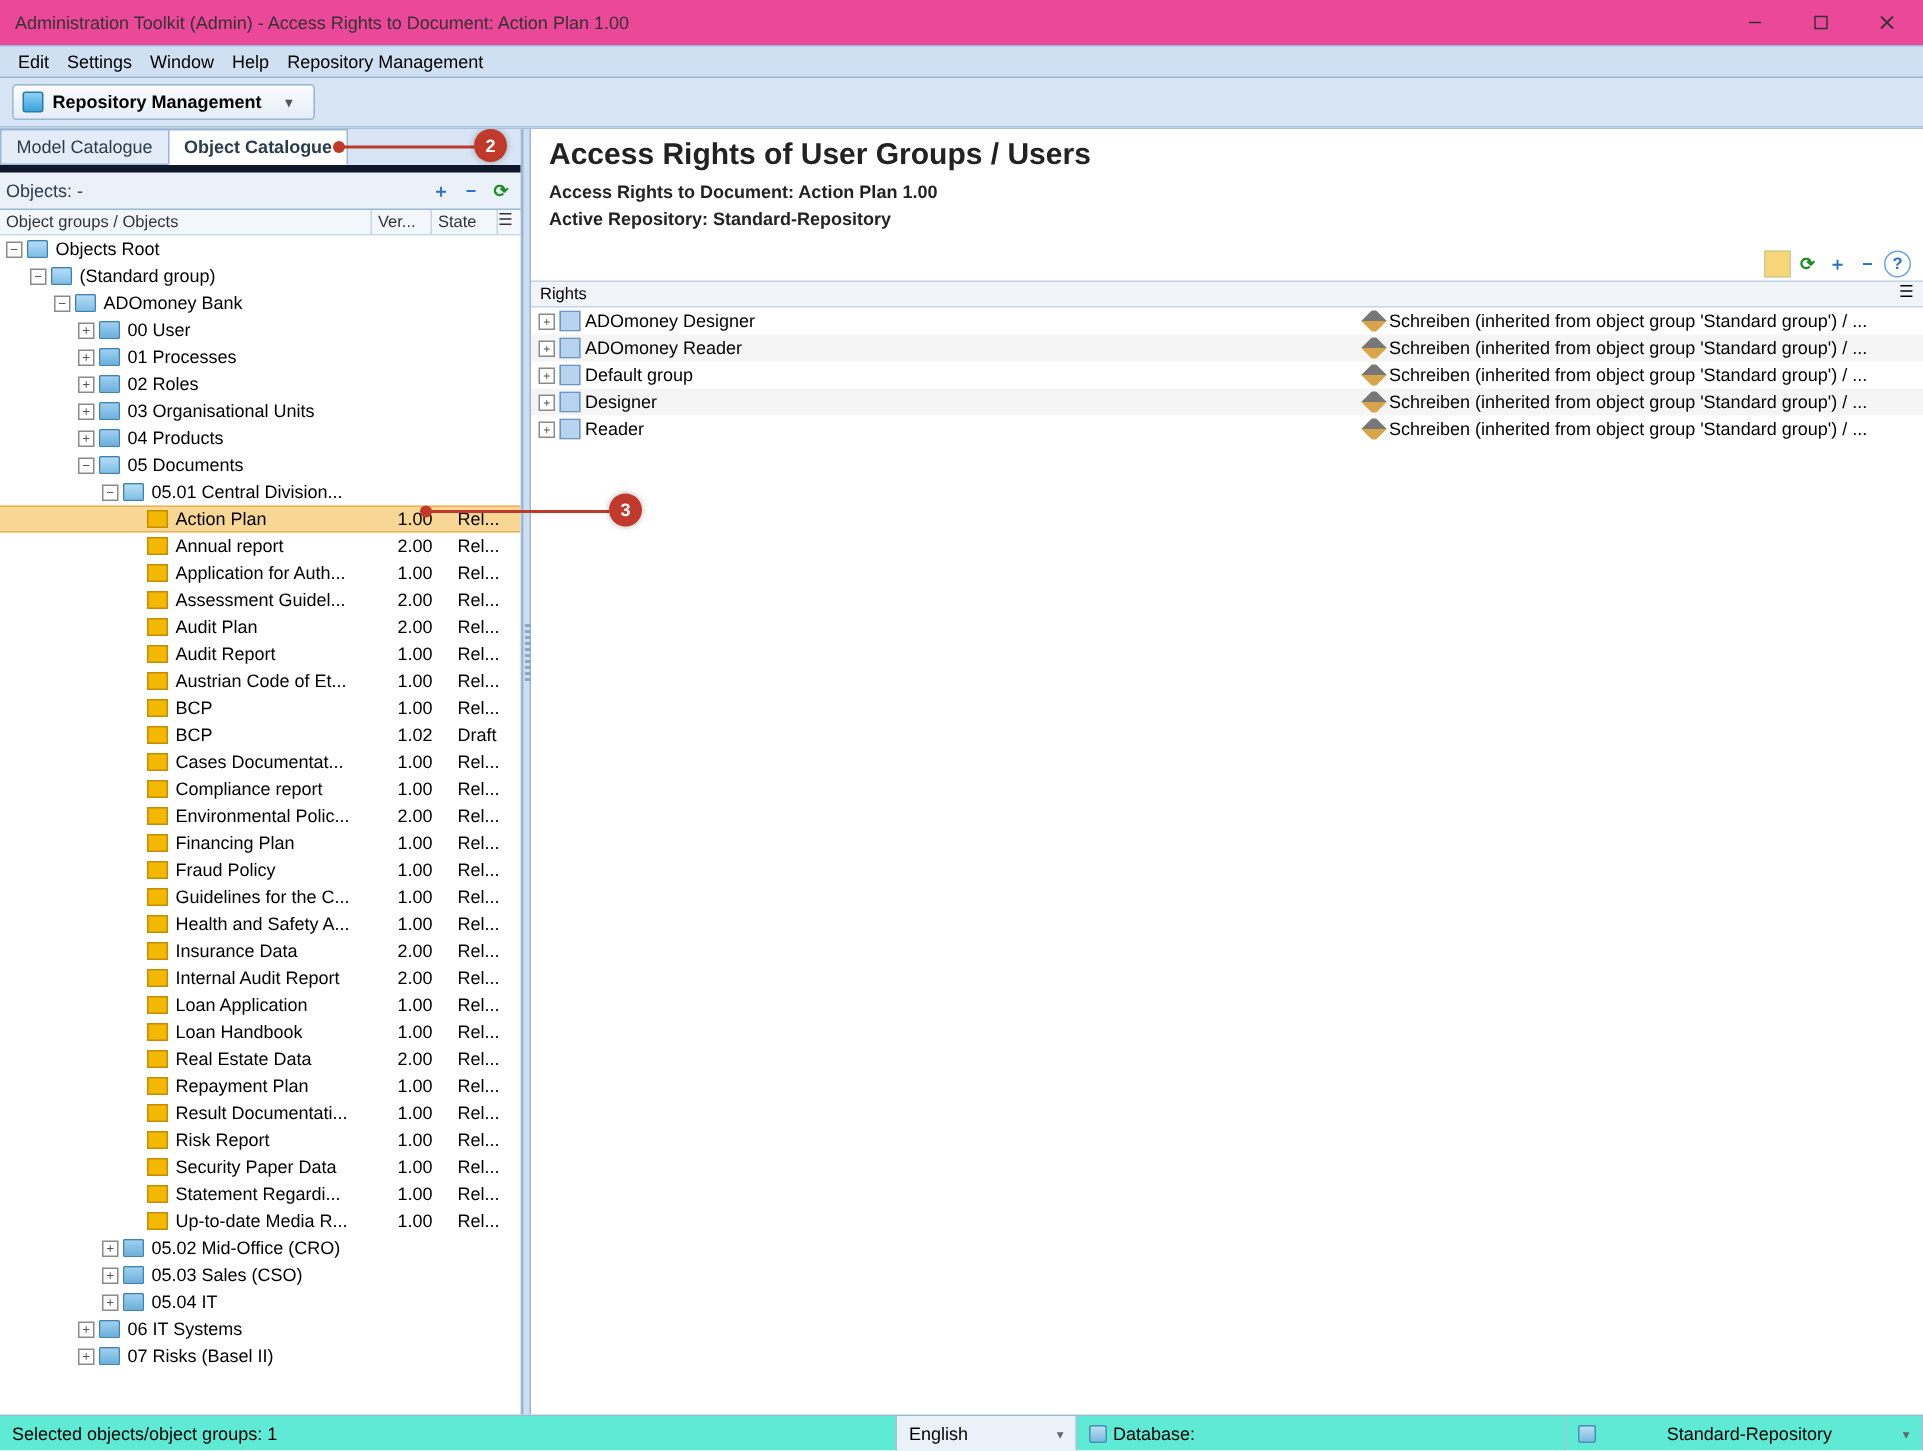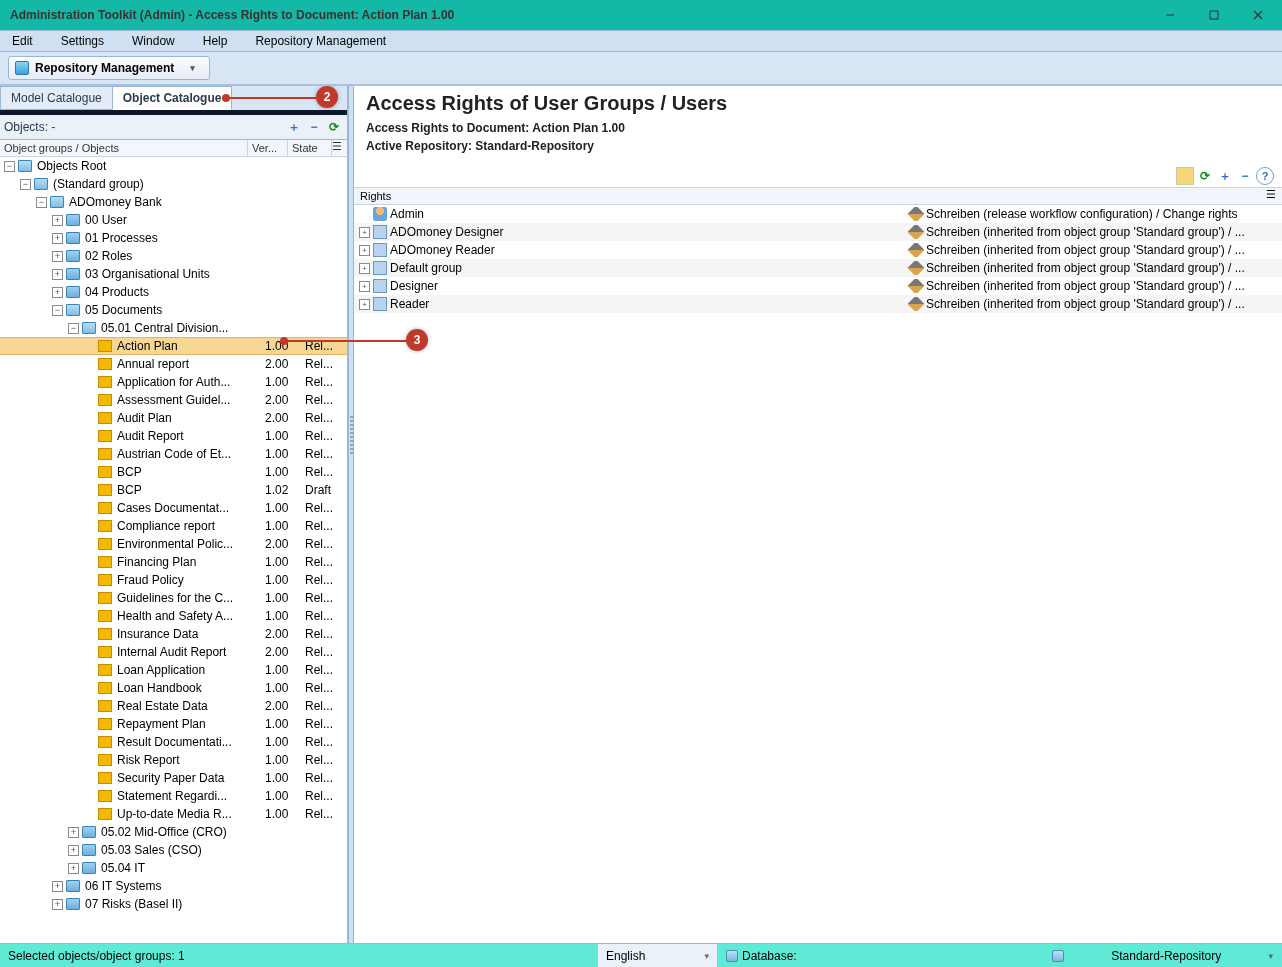--- a/index.html
+++ b/index.html
@@ -11,45 +11,44 @@
   width: 1282px;
   height: 967px;
   overflow: hidden;
   display: flex;
   flex-direction: column;
 }
 
 
 .titlebar {
   height: 30px;
-  background: #14b8a6;
+  background: #ec4899;
   display: flex;
   align-items: center;
   justify-content: space-between;
   padding: 0 2px;
-  font-weight: bold;
 }
 .titlebar .title { padding-left: 8px; color: #333; }
 .titlebar .controls { display: flex; }
 .titlebar .controls .btn {
   width: 44px; height: 28px;
   display: flex; align-items: center; justify-content: center;
   color: #333;
 }
 
 
 .menubar {
   height: 22px;
   background: #cfe0f2;
   border-top: 1px solid #9ab8d6;
   border-bottom: 1px solid #9ab8d6;
   display: flex;
   align-items: center;
   padding: 0 6px;
-  gap: 16px;
+  gap: 0;
 }
 .menubar .menuitem {
   padding: 2px 6px;
   cursor: default;
 }
 
 
 .toolbar-row {
   background: #d7e5f4;
   padding: 4px 8px;
@@ -748,31 +747,20 @@
       <div class="tb tb-minus">−</div>
       <div class="tb tb-help">?</div>
     </div>
 
     <div class="rights-header">
       <div class="col-r">Rights</div>
       <div class="col-e">☰</div>
     </div>
 
     <div id="rights-body" style="position:relative;">
-    <div class="rights-row">
-          <div class="col-u">
-            <span class="noexp"></span>
-            <span class="uicon u-person"></span>
-            <span>Admin</span>
-          </div>
-          <div class="col-r">
-            <span class="pencil"></span>
-            <span>Schreiben (release workflow configuration) / Change rights</span>
-          </div>
-        </div>
         <div class="rights-row">
           <div class="col-u">
             <span class="exp">+</span>
             <span class="uicon u-group"></span>
             <span>ADOmoney Designer</span>
           </div>
           <div class="col-r">
             <span class="pencil"></span>
             <span>Schreiben (inherited from object group 'Standard group') / ...</span>
           </div>

